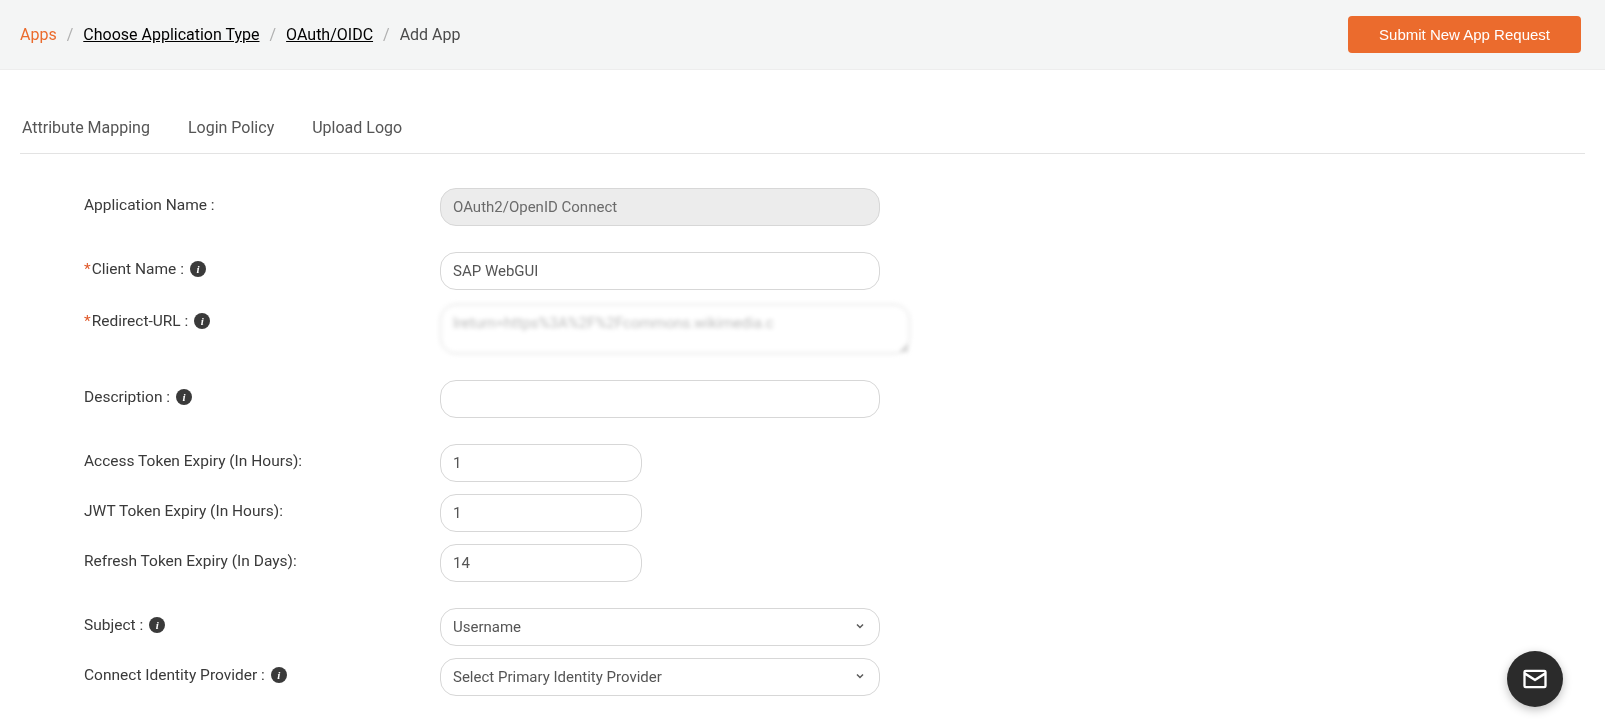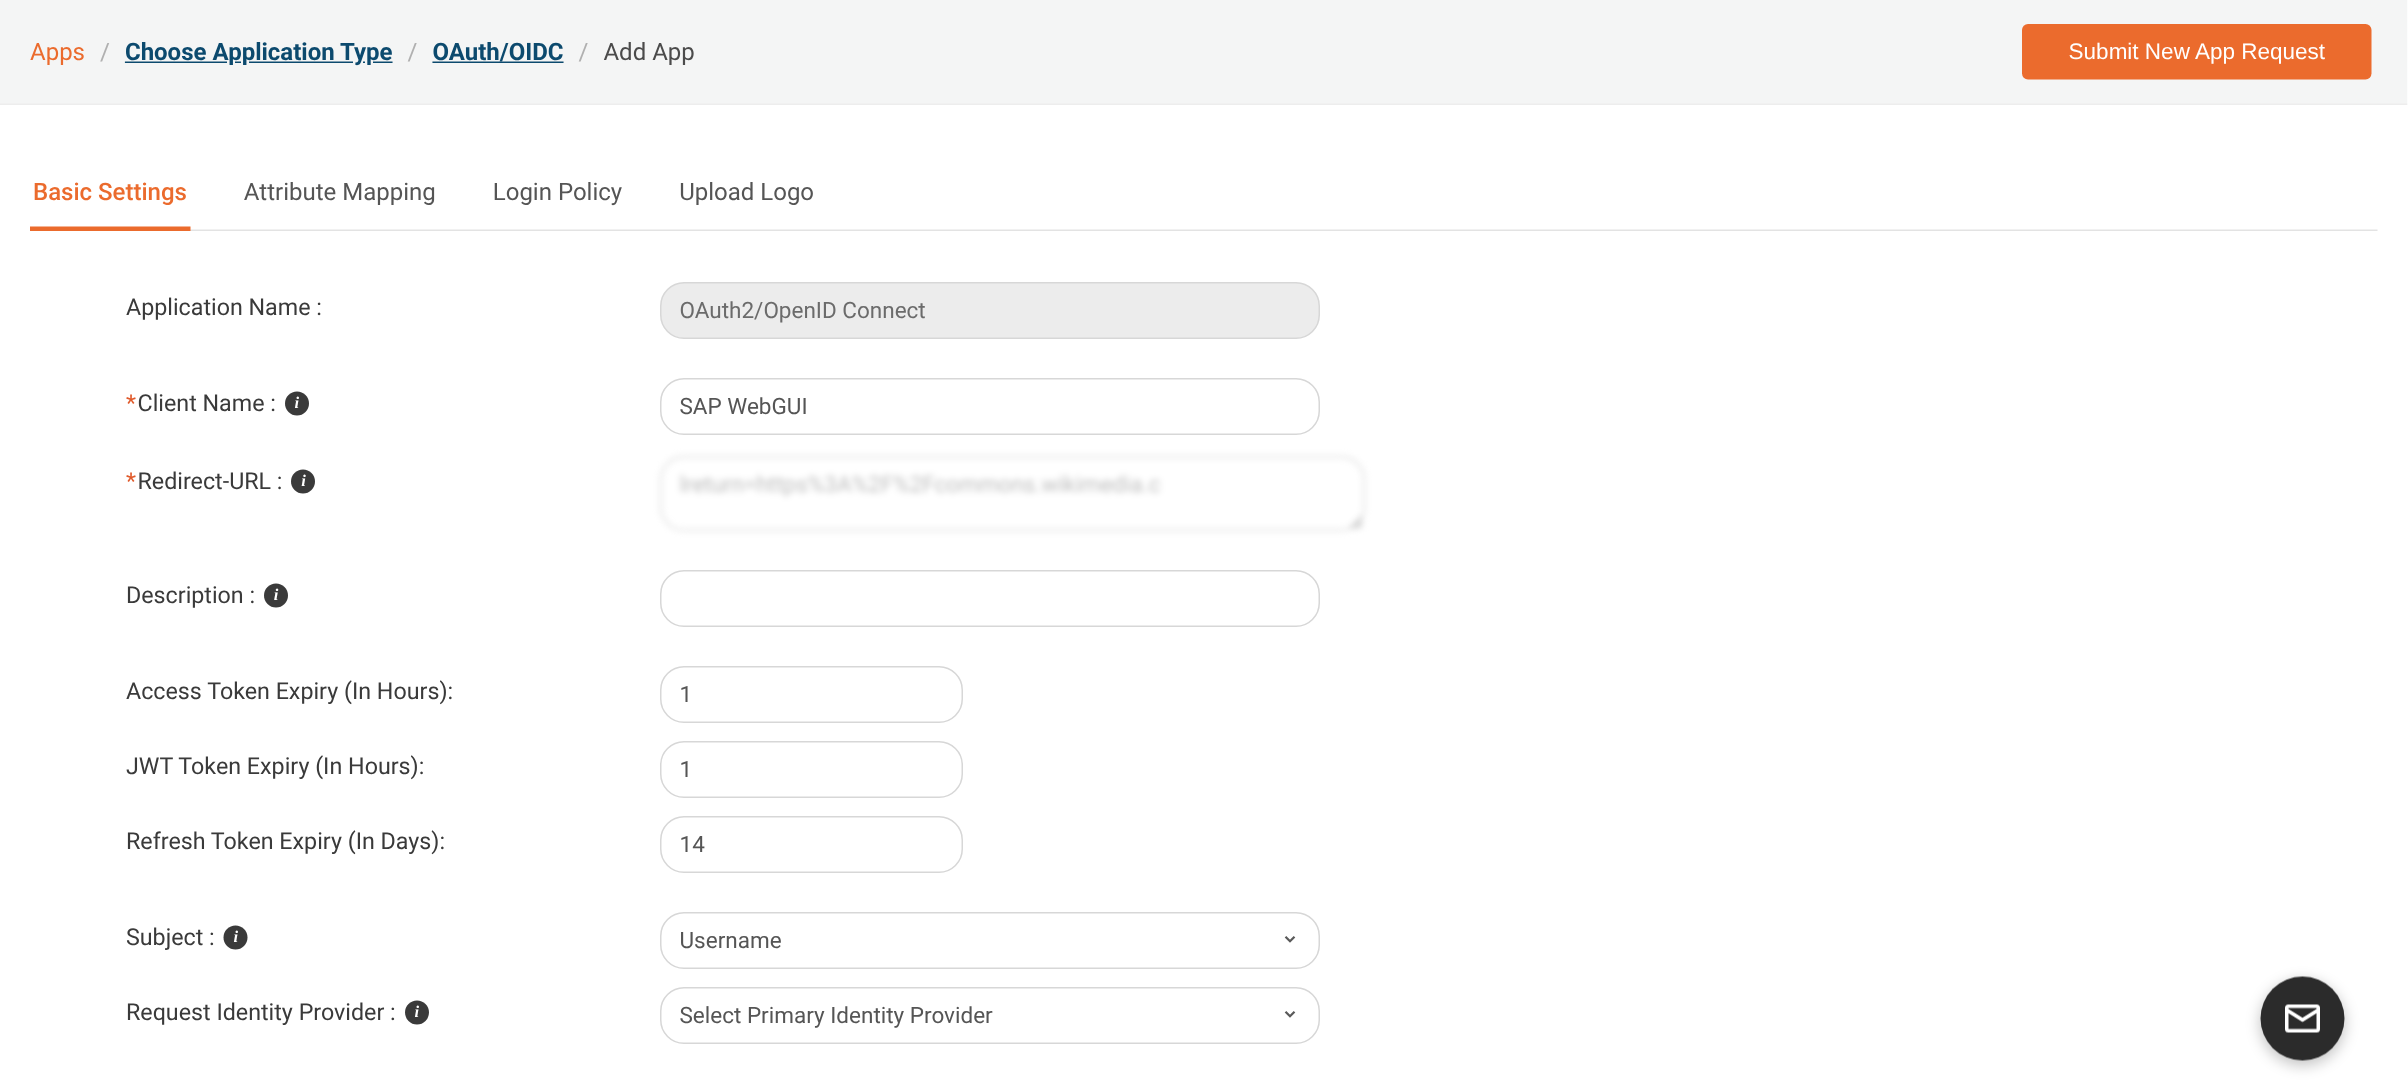--- a/index.html
+++ b/index.html
@@ -18,21 +18,21 @@
       align-items: center;
       border-bottom: 1px solid #ededed;
     }
     .breadcrumb {
       display: flex;
       align-items: center;
       gap: 10px;
       font-size: 16px;
     }
     .crumb-link { color: #eb6b2d; text-decoration: none; }
-    .crumb-muted { color: #0c4a6e; font-weight: bold; }
+    .crumb-muted { color: #000000; }
     .crumb-sep { color: #b0b0b0; }
     .crumb-current { color: #4b4b4b; }
     .submit-btn {
       background: #eb6b2d;
       color: #fff;
       border: none;
       border-radius: 4px;
       padding: 10px 31px;
       font-size: 15px;
       cursor: pointer;
@@ -143,21 +143,20 @@
     <span class="crumb-sep">/</span>
     <a href="#" class="crumb-muted">OAuth/OIDC</a>
     <span class="crumb-sep">/</span>
     <span class="crumb-current">Add App</span>
   </nav>
   <button class="submit-btn">Submit New App Request</button>
 </div>
 
 <div class="main">
   <div class="tabs">
-    <div class="tab active">Basic Settings</div>
     <div class="tab">Attribute Mapping</div>
     <div class="tab">Login Policy</div>
     <div class="tab">Upload Logo</div>
   </div>
 
   <div class="form-area">
 
     <div class="form-row">
       <div class="form-label">
         <span>Application Name :</span>
@@ -222,21 +221,21 @@
         <span class="select-caret">
           <svg width="12" height="12" viewBox="0 0 24 24" fill="none" stroke="currentColor" stroke-width="3">
               <polyline points="6 9 12 15 18 9"></polyline>
             </svg>
         </span>
       </div>
     </div>
 
     <div class="form-row">
       <div class="form-label">
-        <span>Request Identity Provider :</span>
+        <span>Connect Identity Provider :</span>
         <span class="info-icon">i</span>
       </div>
       <div class="select-wrap">
         <select class="select-input">
           <option>Select Primary Identity Provider</option>
         </select>
         <span class="select-caret">
           <svg width="12" height="12" viewBox="0 0 24 24" fill="none" stroke="currentColor" stroke-width="3">
               <polyline points="6 9 12 15 18 9"></polyline>
             </svg>

